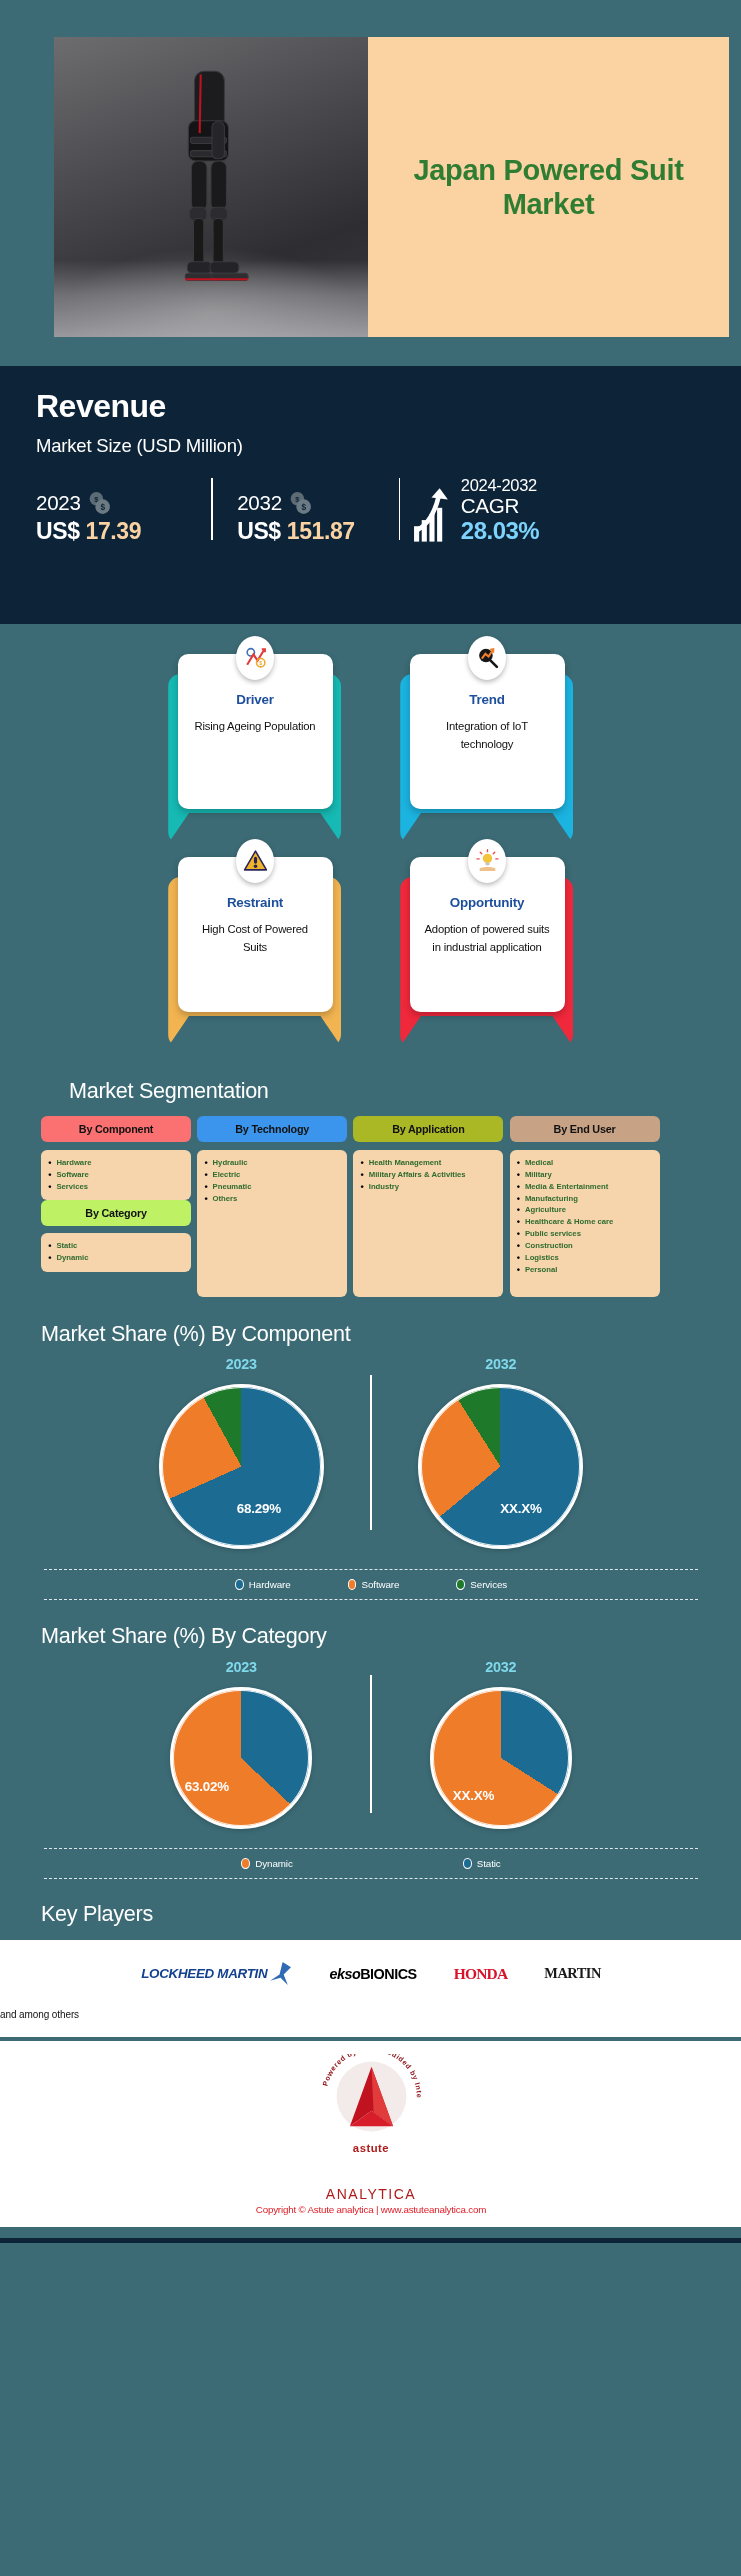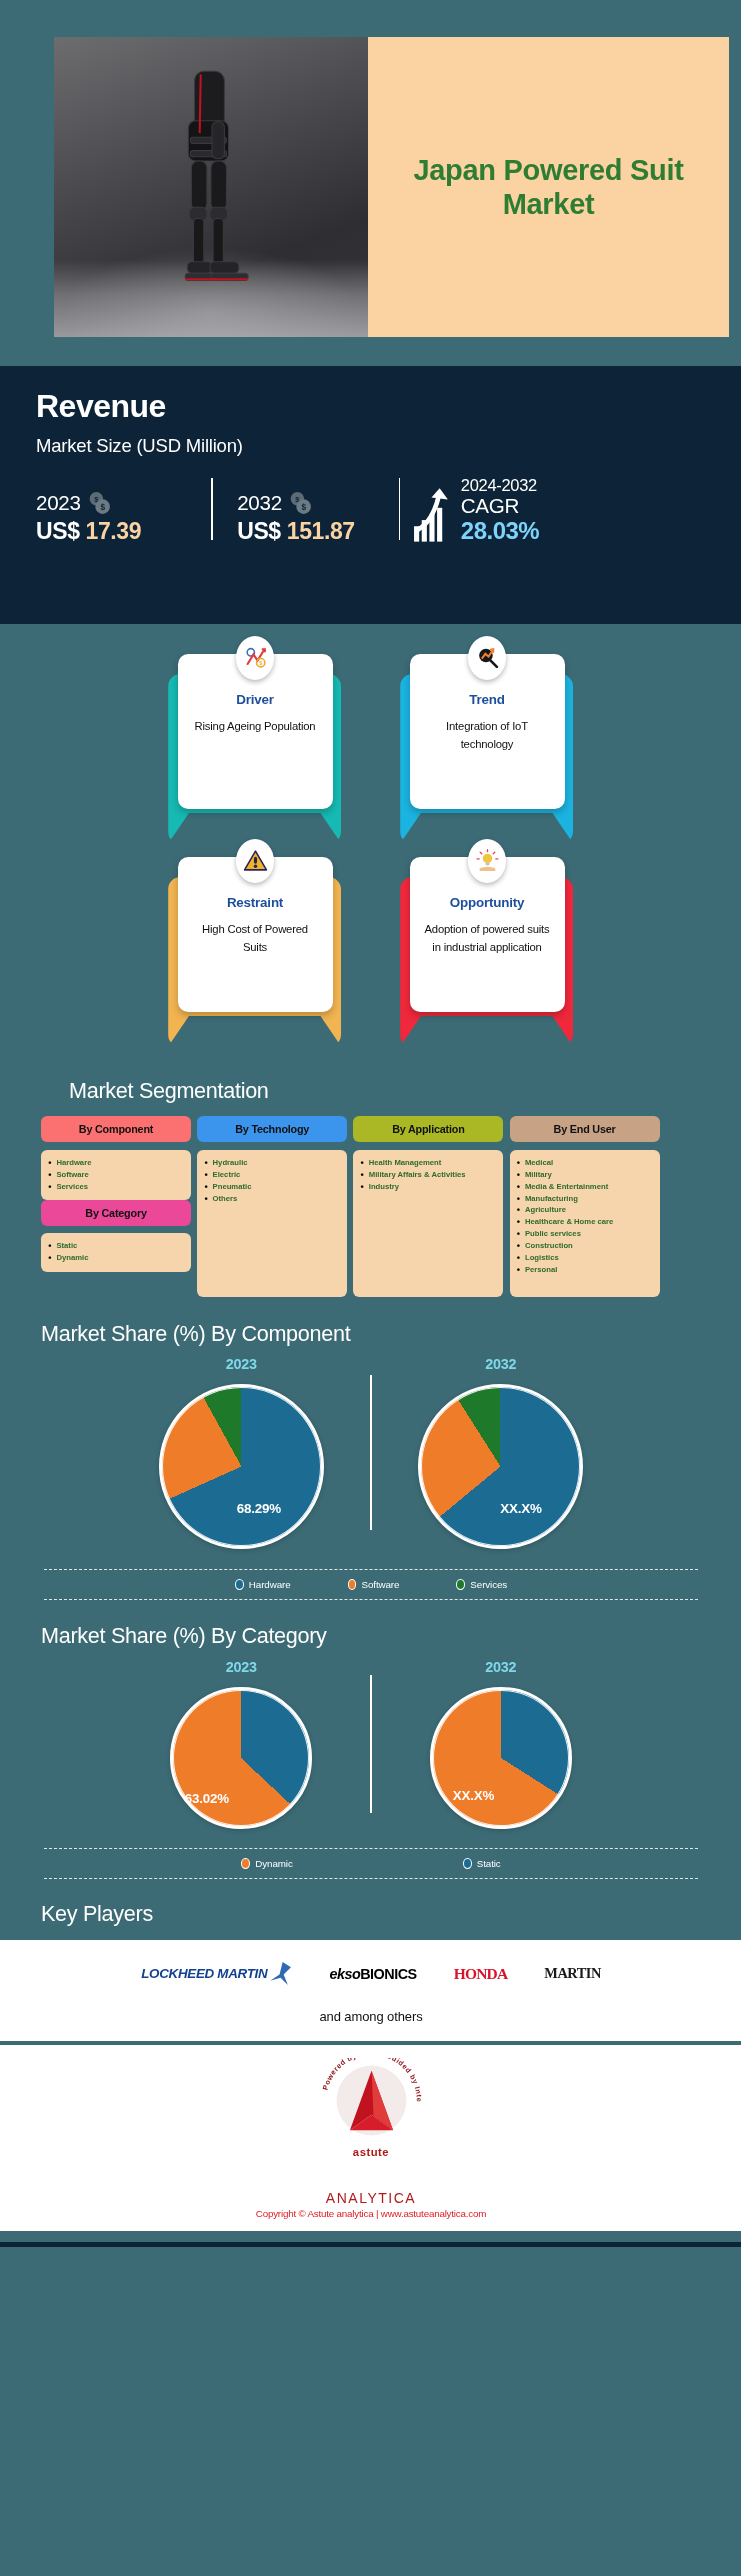--- a/index.html
+++ b/index.html
@@ -109,21 +109,21 @@
   
   .kp-title { color:#fff; font-size:21.6px; font-weight:300; padding-left:41px; letter-spacing:-0.3px;}
   .kp-band { background:#fff; width:742px; padding:21.6px 0 17.5px 0; margin-top:13.4px;}
   .kp-logos { display:flex; justify-content:center; align-items:center; gap:37px; }
   .logo { display:flex; align-items:center; }
   .logo-lm { color:#12428f; font-size:13.4px; font-weight:bold; font-style:italic; letter-spacing:-0.3px;}
   .logo-ekso { font-size:14.4px; font-weight:bold; letter-spacing:-0.5px;}
   .logo-ekso i { font-style:italic; }
   .logo-honda { color:#d8132a; font-size:15.5px; font-weight:bold; letter-spacing:-0.8px; font-family:"Liberation Serif", serif;}
   .logo-jtekt { color:#1a1a1a; font-size:14.4px; font-weight:bold; letter-spacing:-0.5px; font-family:"Liberation Serif", serif; position:relative;}
-  .kp-others { text-align:center; color:#111; font-size:13px; margin-top:23px; letter-spacing:-0.1px;}
+  .kp-others { text-align:left; color:#111; font-size:10px; margin-top:23px; letter-spacing:-0.1px;}
 
   
   .footer-rule { height:3.6px; background:#3c6b75; }
   .footer { background:#fff; width:742px; padding:13.4px 0 11.3px 0; text-align:center; }
   .brand { display:inline-block; position:relative; width:111px; height:103px;}
   .brand-name { color:#b01a1a; font-size:11.3px; font-weight:bold; letter-spacing:0.5px; margin-top:-3.1px;}
   .brand-name2 { color:#b01a1a; font-size:14px; font-weight:normal; letter-spacing:1.5px;margin-top:32px; }
   .copyright { color:#e01b24; font-size:9.8px; margin-top:3.1px; letter-spacing:-0.2px;}
   .footer-bottom { height:11.3px; background:#3c6b75; }
   .footer-bottom2 { height:5.2px; background:#0d2438; }
@@ -288,21 +288,21 @@
   <div class="seg-grid" id="seg-grid">
       <div class="seg-col">
         <div class="seg-head" style="background: rgb(251, 113, 113);">By Component</div>
         <div class="seg-body" style="min-height: 44px;">
           <ul>
             <li>Hardware</li>
             <li>Software</li>
             <li>Services</li>
           </ul>
         </div>
-        <div class="seg-head" style="background: #ec4899;">By Category</div>
+        <div class="seg-head" style="background: #bef264;">By Category</div>
         <div class="seg-body" style="min-height: 35px;">
           <ul>
             <li>Static</li>
             <li>Dynamic</li>
           </ul>
         </div>
       </div>
       <div class="seg-col">
         <div class="seg-head" style="background: rgb(59, 149, 236);">By Technology</div>
         <div class="seg-body" style="min-height: 147px;">
@@ -381,21 +381,21 @@
   <div class="dashline"></div>
 </div>
 
 <div class="section" style="margin-top:23px;">
   <div class="pie-title">Market Share (%) By Category</div>
   <div class="pie-row">
     <div class="pie-block">
       <div class="pie-year">2023</div>
       <div class="pie-holder sm">
         <div class="pie" id="pieK0" style="background: conic-gradient(rgb(27, 107, 147) 0deg, rgb(27, 107, 147) 133.128deg, rgb(239, 124, 41) 133.128deg, rgb(239, 124, 41) 360deg); box-shadow: rgba(255, 255, 255, 0.9) 0px 0px 0px 1px inset, rgba(0, 0, 0, 0.18) 0px 1.5px 5.2px;"></div>
-        <div class="pie-label" style="left:14.4px; top:104px;">63.02%</div>
+        <div class="pie-label" style="left:14.4px; top:92px;">63.02%</div>
       </div>
     </div>
     <div class="pie-divider" style="height:138px;"></div>
     <div class="pie-block">
       <div class="pie-year">2032</div>
       <div class="pie-holder sm">
         <div class="pie" id="pieK1" style="background: conic-gradient(rgb(27, 107, 147) 0deg, rgb(27, 107, 147) 122.4deg, rgb(239, 124, 41) 122.4deg, rgb(239, 124, 41) 360deg); box-shadow: rgba(255, 255, 255, 0.9) 0px 0px 0px 1px inset, rgba(0, 0, 0, 0.18) 0px 1.5px 5.2px;"></div>
         <div class="pie-label" style="left:23px; top:101px;">XX.X%</div>
       </div>
     </div>

